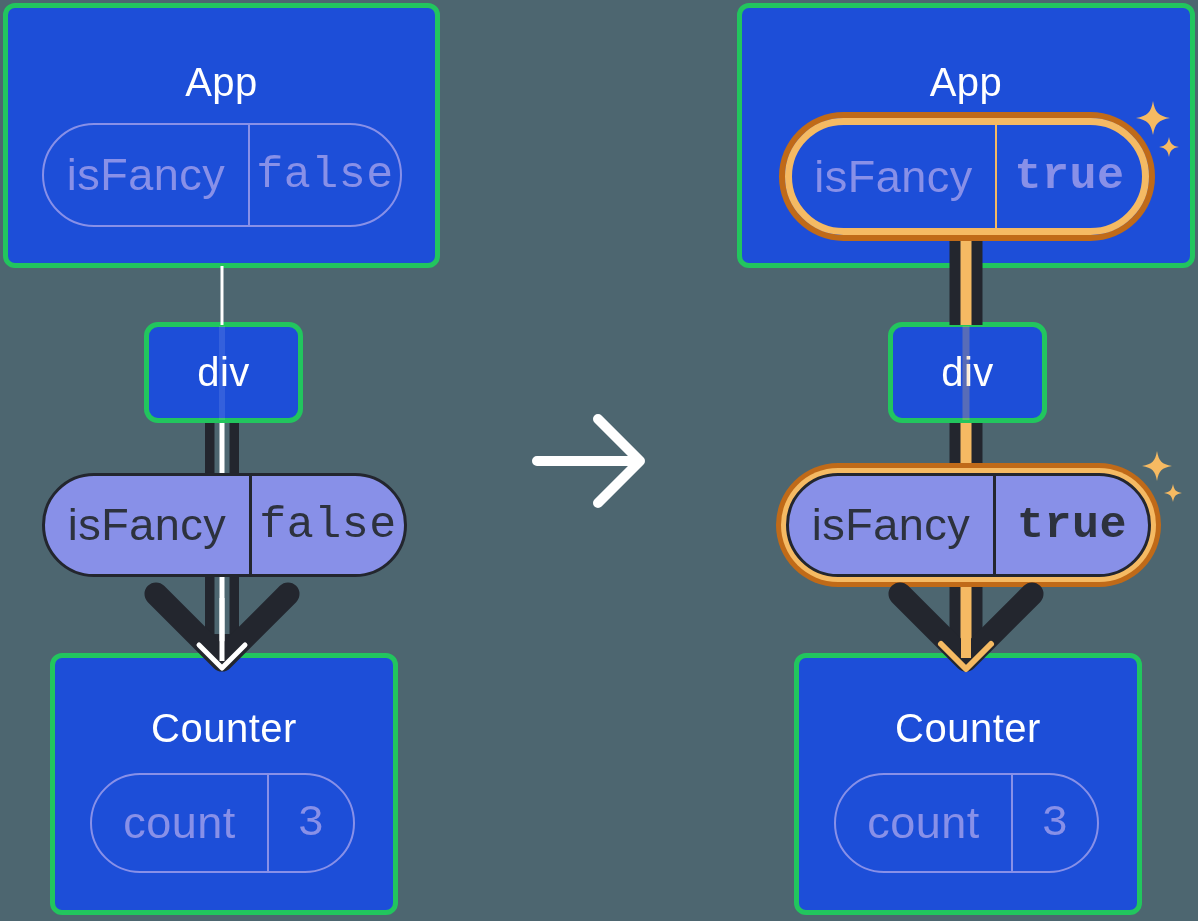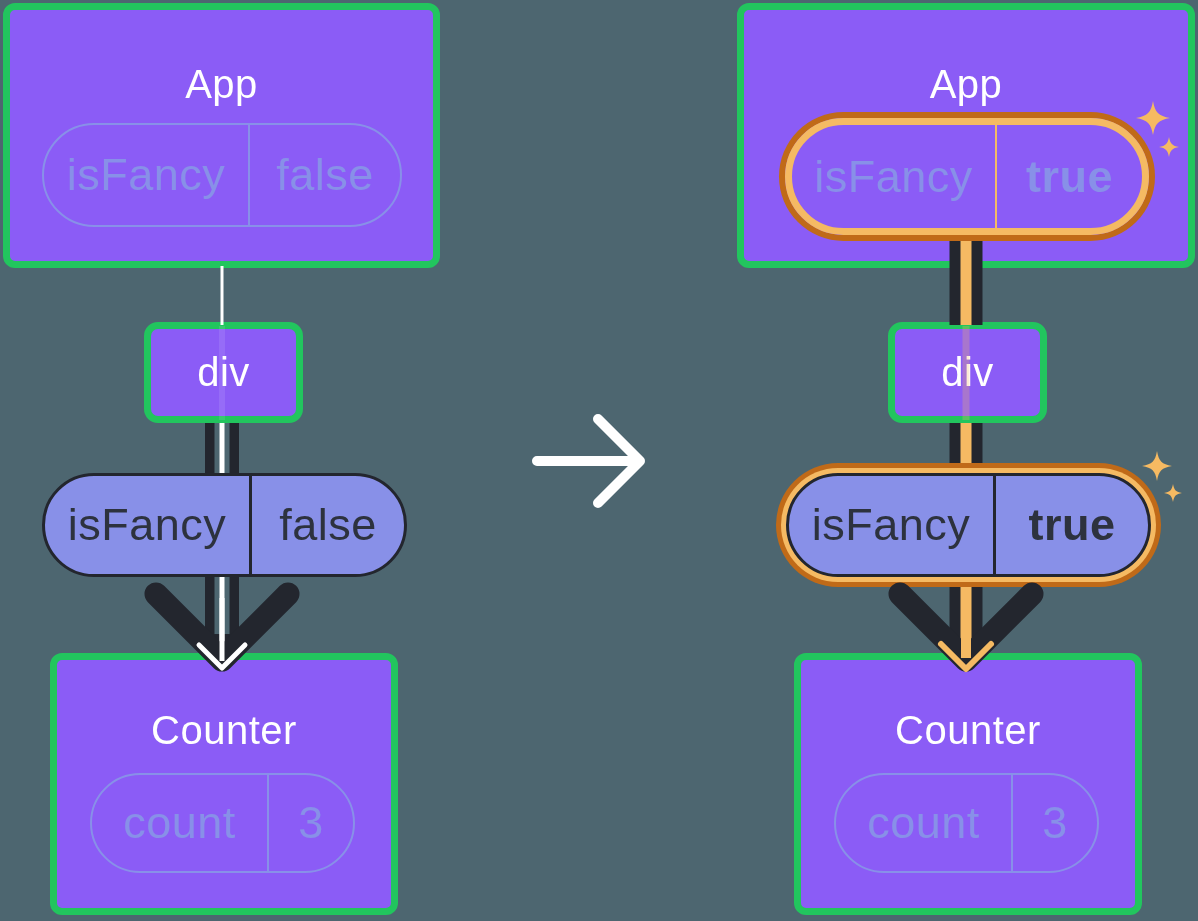--- a/index.html
+++ b/index.html
@@ -12,22 +12,22 @@
   }
   .layer { position:absolute; inset:0; width:1198px; height:921px; }
   .boxes  { z-index:1; }
   .lines  { z-index:2; }
   .pills  { z-index:3; }
   .arrows { z-index:4; }
 
   
   .box {
     position:absolute;
-    background:#8b5cf6;
-    border:7px solid #22c55e;
+    background:#1d4ed8;
+    border:5px solid #22c55e;
     border-radius:12px;
     box-sizing:border-box;
   }
   .box.small { border-radius:14px; display:flex; align-items:center; justify-content:center; }
   .box-title {
     position:absolute; left:0; right:0;
     text-align:center;
     color:#FFFFFF;
     font-size:40px;
     letter-spacing:0.5px;
@@ -41,21 +41,21 @@
     border-radius:999px;
     box-sizing:border-box;
     font-size:45px;
     letter-spacing:0.5px;
     z-index:3;
   }
   .pill .cell {
     display:flex; align-items:center; justify-content:center;
     box-sizing:border-box;
   }
-  .pill .cell:last-child { flex:1; }
+  .pill .cell:last-child { flex:1;font-family:Liberation Mono, monospace; }
   .bold { font-weight:bold; }
 
   .p-outline { border:2.5px solid #8890E8; color:#8890E8; background:transparent; }
   .p-outline .cell + .cell { border-left:2.5px solid #8890E8; }
 
   .p-filled { background:#8890E8; border:3px solid #23262E; color:#2D323E; }
   .p-filled .cell + .cell { border-left:3px solid #23262E; }
 
   .p-ring-outline {
     border:7px solid #F5BA63;

